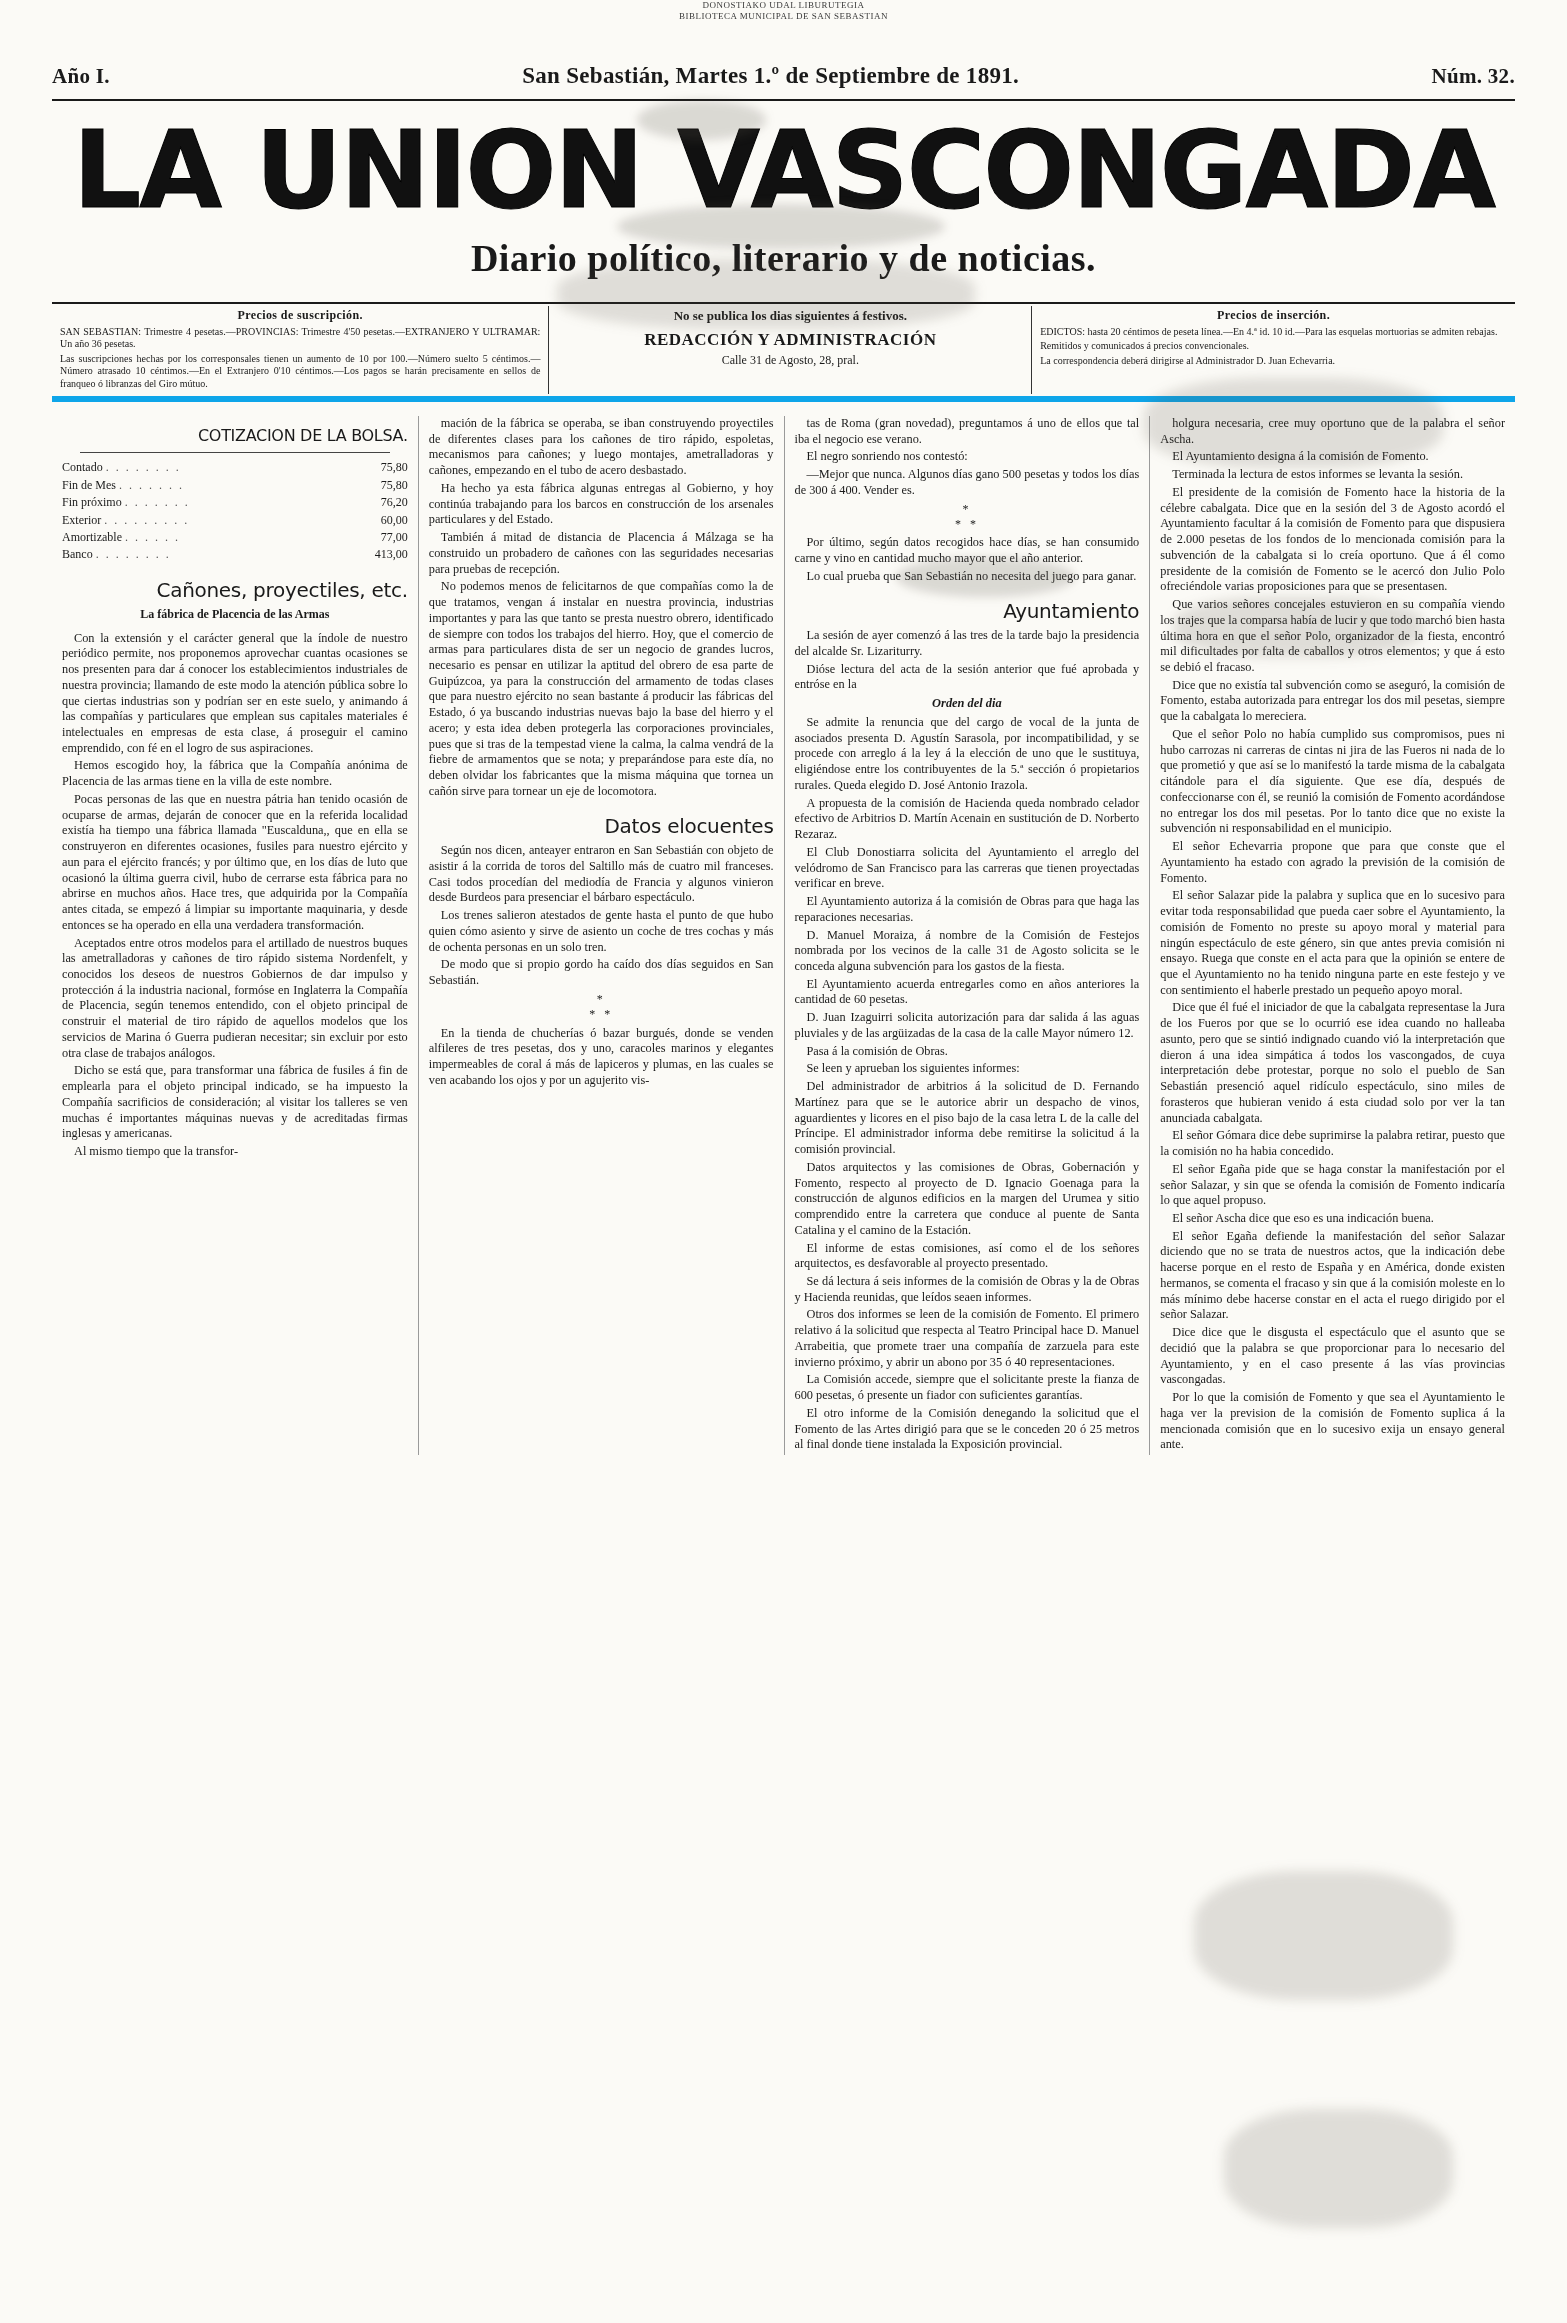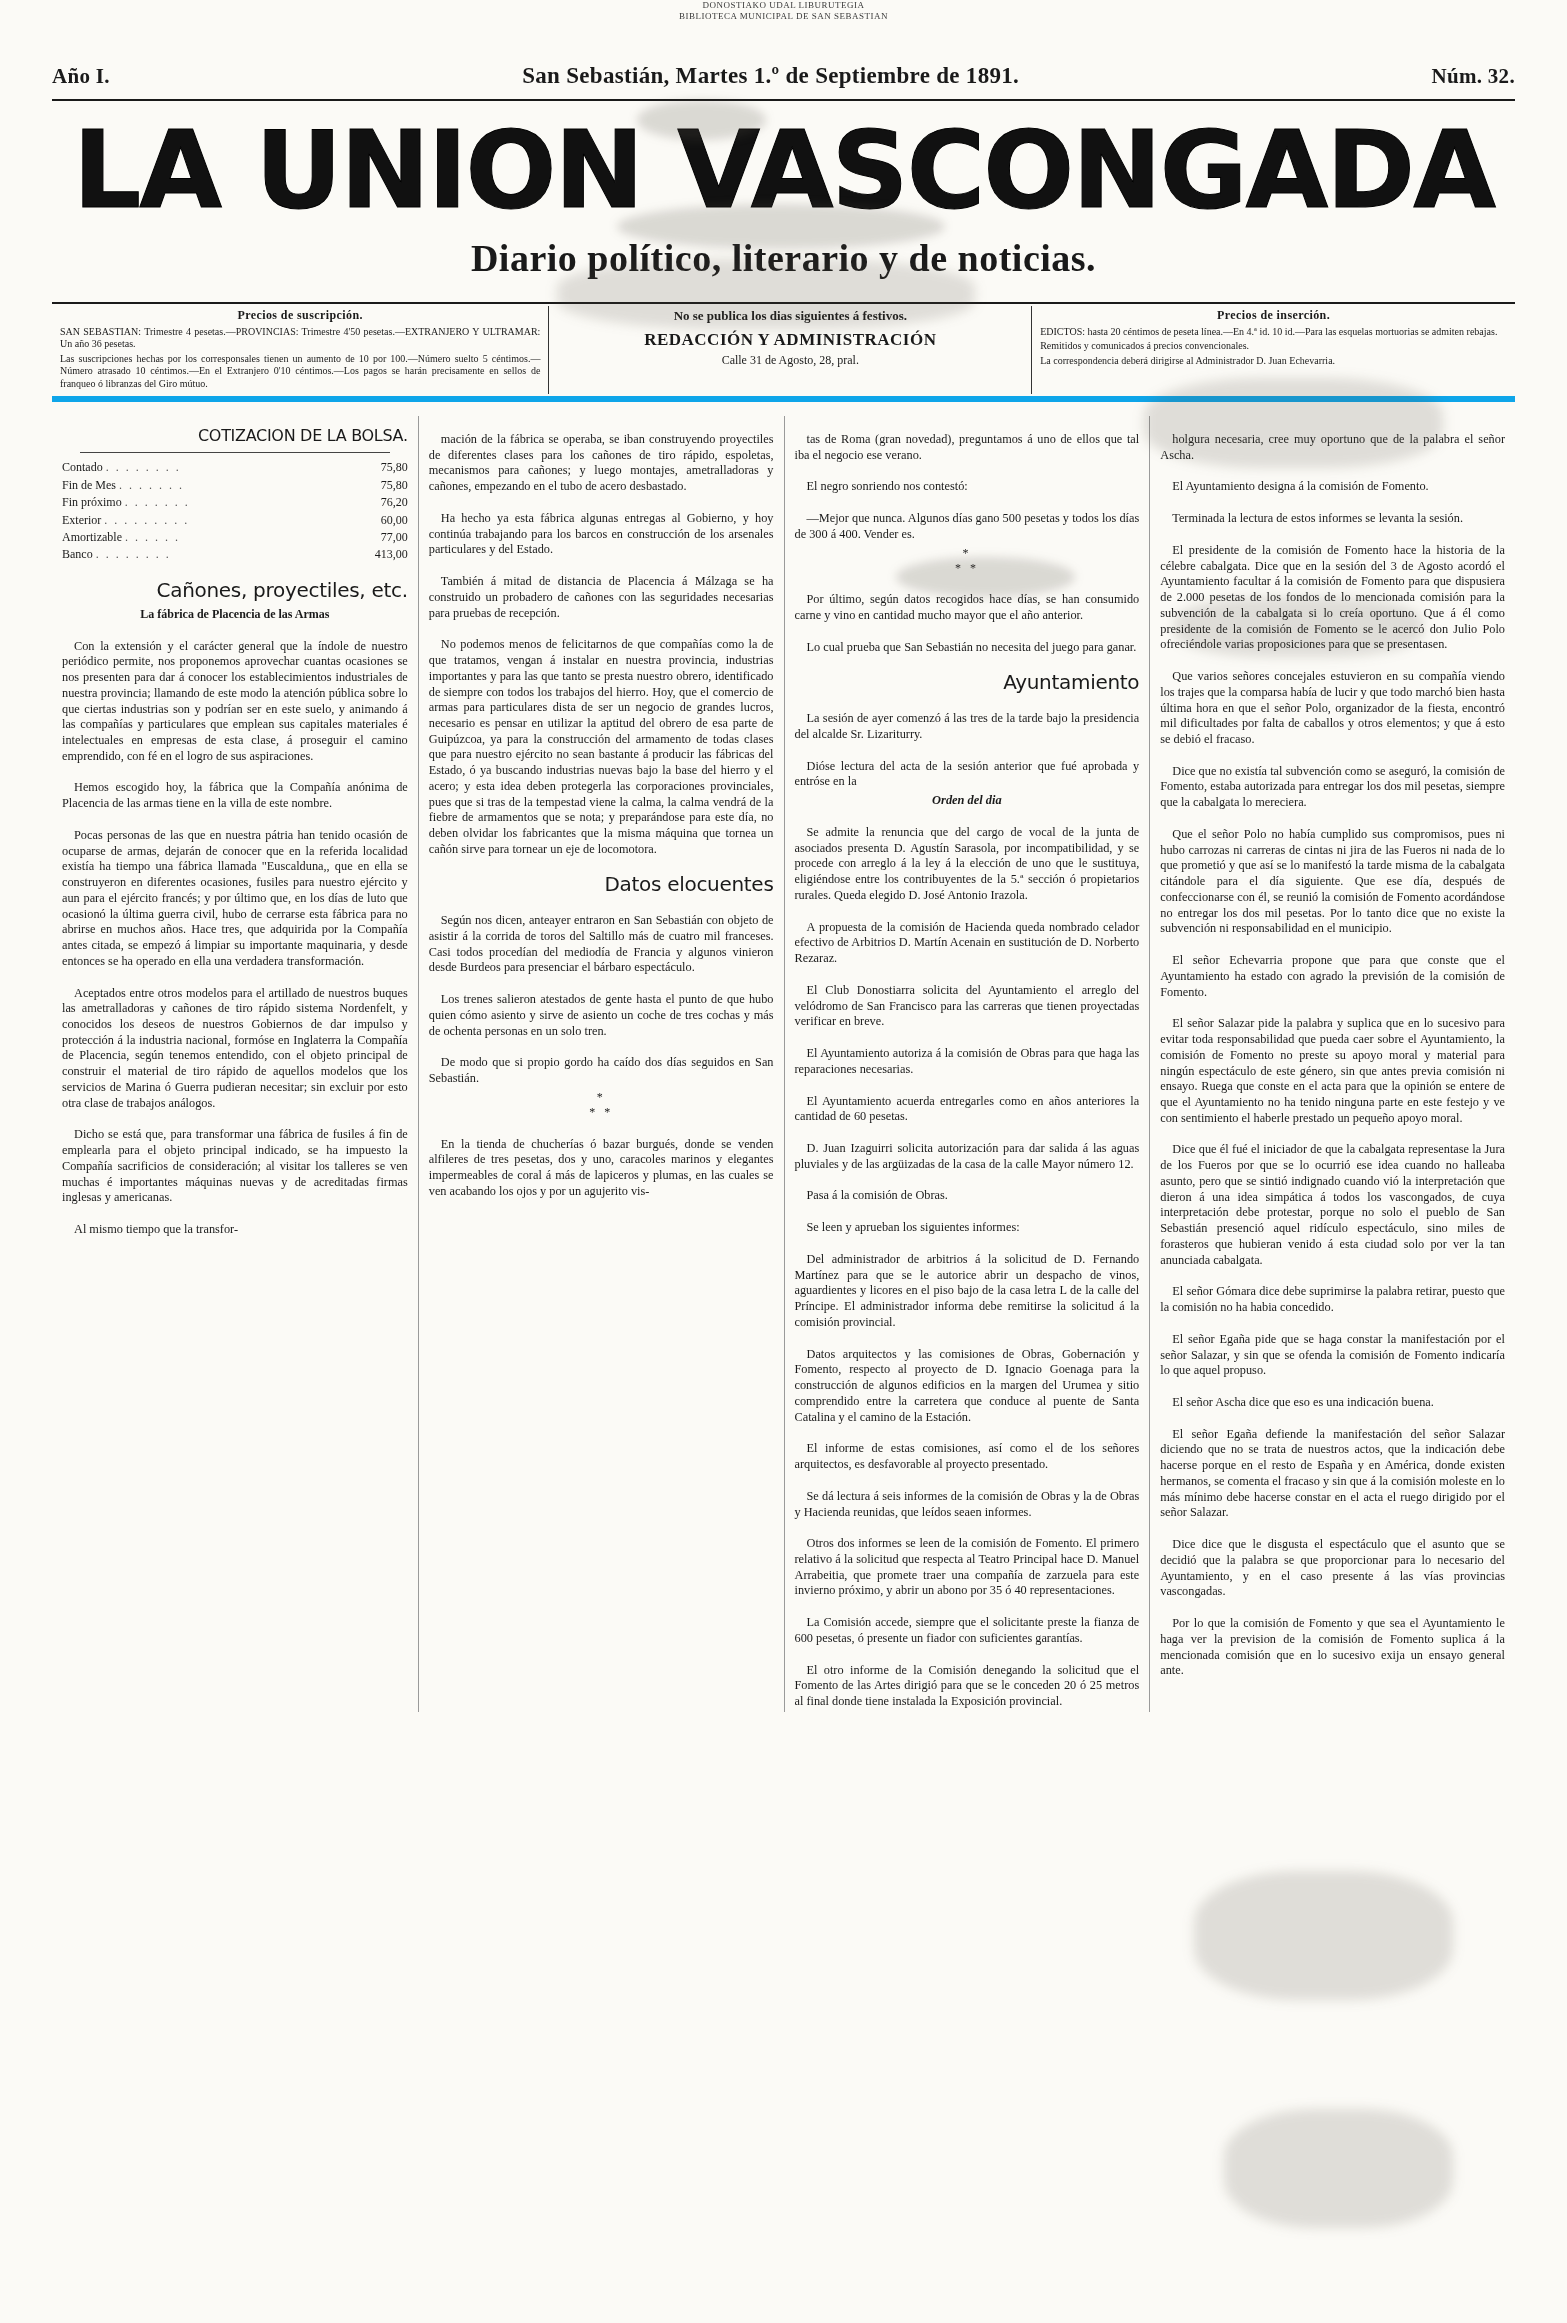--- a/index.html
+++ b/index.html
@@ -119,21 +119,21 @@
     padding: 0 10px;
     font-size: 12.3px;
     line-height: 1.28;
     text-align: justify;
     hyphens: auto;
   }
   .col-body + .col-body {
     border-left: 1px solid #9a9a9a;
   }
   .col-body p {
-    margin: 16px 0 2px 0;
+    margin: 0 0 2px 0;
     text-indent: 12px;
   }
   .sec-head {
     text-align: right;
     font-weight: normal;
     font-size: 16px;
     font-family: "DejaVu Sans", sans-serif;
     margin: 10px 0 6px 0;
     letter-spacing: -0.3px;
   }
@@ -311,20 +311,21 @@
 
       <div class="sec-head big">Ayuntamiento</div>
 
       <p>La sesión de ayer comenzó á las tres de la tarde bajo la presidencia del alcalde Sr. Lizariturry.</p>
       <p>Dióse lectura del acta de la sesión anterior que fué aprobada y entróse en la</p>
       <div class="order-head">Orden del dia</div>
       <p>Se admite la renuncia que del cargo de vocal de la junta de asociados presenta D. Agustín Sarasola, por incompatibilidad, y se procede con arreglo á la ley á la elección de uno que le sustituya, eligiéndose entre los contribuyentes de la 5.ª sección ó propietarios rurales. Queda elegido D. José Antonio Irazola.</p>
       <p>A propuesta de la comisión de Hacienda queda nombrado celador efectivo de Arbitrios D. Martín Acenain en sustitución de D. Norberto Rezaraz.</p>
       <p>El Club Donostiarra solicita del Ayuntamiento el arreglo del velódromo de San Francisco para las carreras que tienen proyectadas verificar en breve.</p>
       <p>El Ayuntamiento autoriza á la comisión de Obras para que haga las reparaciones necesarias.</p>
+      <p>D. Manuel Moraiza, á nombre de la Comisión de Festejos nombrada por los vecinos de la calle 31 de Agosto solicita se le conceda alguna subvención para los gastos de la fiesta.</p>
       <p>El Ayuntamiento acuerda entregarles como en años anteriores la cantidad de 60 pesetas.</p>
       <p>D. Juan Izaguirri solicita autorización para dar salida á las aguas pluviales y de las argüizadas de la casa de la calle Mayor número 12.</p>
       <p>Pasa á la comisión de Obras.</p>
       <p>Se leen y aprueban los siguientes informes:</p>
       <p>Del administrador de arbitrios á la solicitud de D. Fernando Martínez para que se le autorice abrir un despacho de vinos, aguardientes y licores en el piso bajo de la casa letra L de la calle del Príncipe. El administrador informa debe remitirse la solicitud á la comisión provincial.</p>
       <p>Datos arquitectos y las comisiones de Obras, Gobernación y Fomento, respecto al proyecto de D. Ignacio Goenaga para la construcción de algunos edificios en la margen del Urumea y sitio comprendido entre la carretera que conduce al puente de Santa Catalina y el camino de la Estación.</p>
       <p>El informe de estas comisiones, así como el de los señores arquitectos, es desfavorable al proyecto presentado.</p>
       <p>Se dá lectura á seis informes de la comisión de Obras y la de Obras y Hacienda reunidas, que leídos seaen informes.</p>
       <p>Otros dos informes se leen de la comisión de Fomento. El primero relativo á la solicitud que respecta al Teatro Principal hace D. Manuel Arrabeitia, que promete traer una compañía de zarzuela para este invierno próximo, y abrir un abono por 35 ó 40 representaciones.</p>
       <p>La Comisión accede, siempre que el solicitante preste la fianza de 600 pesetas, ó presente un fiador con suficientes garantías.</p>

